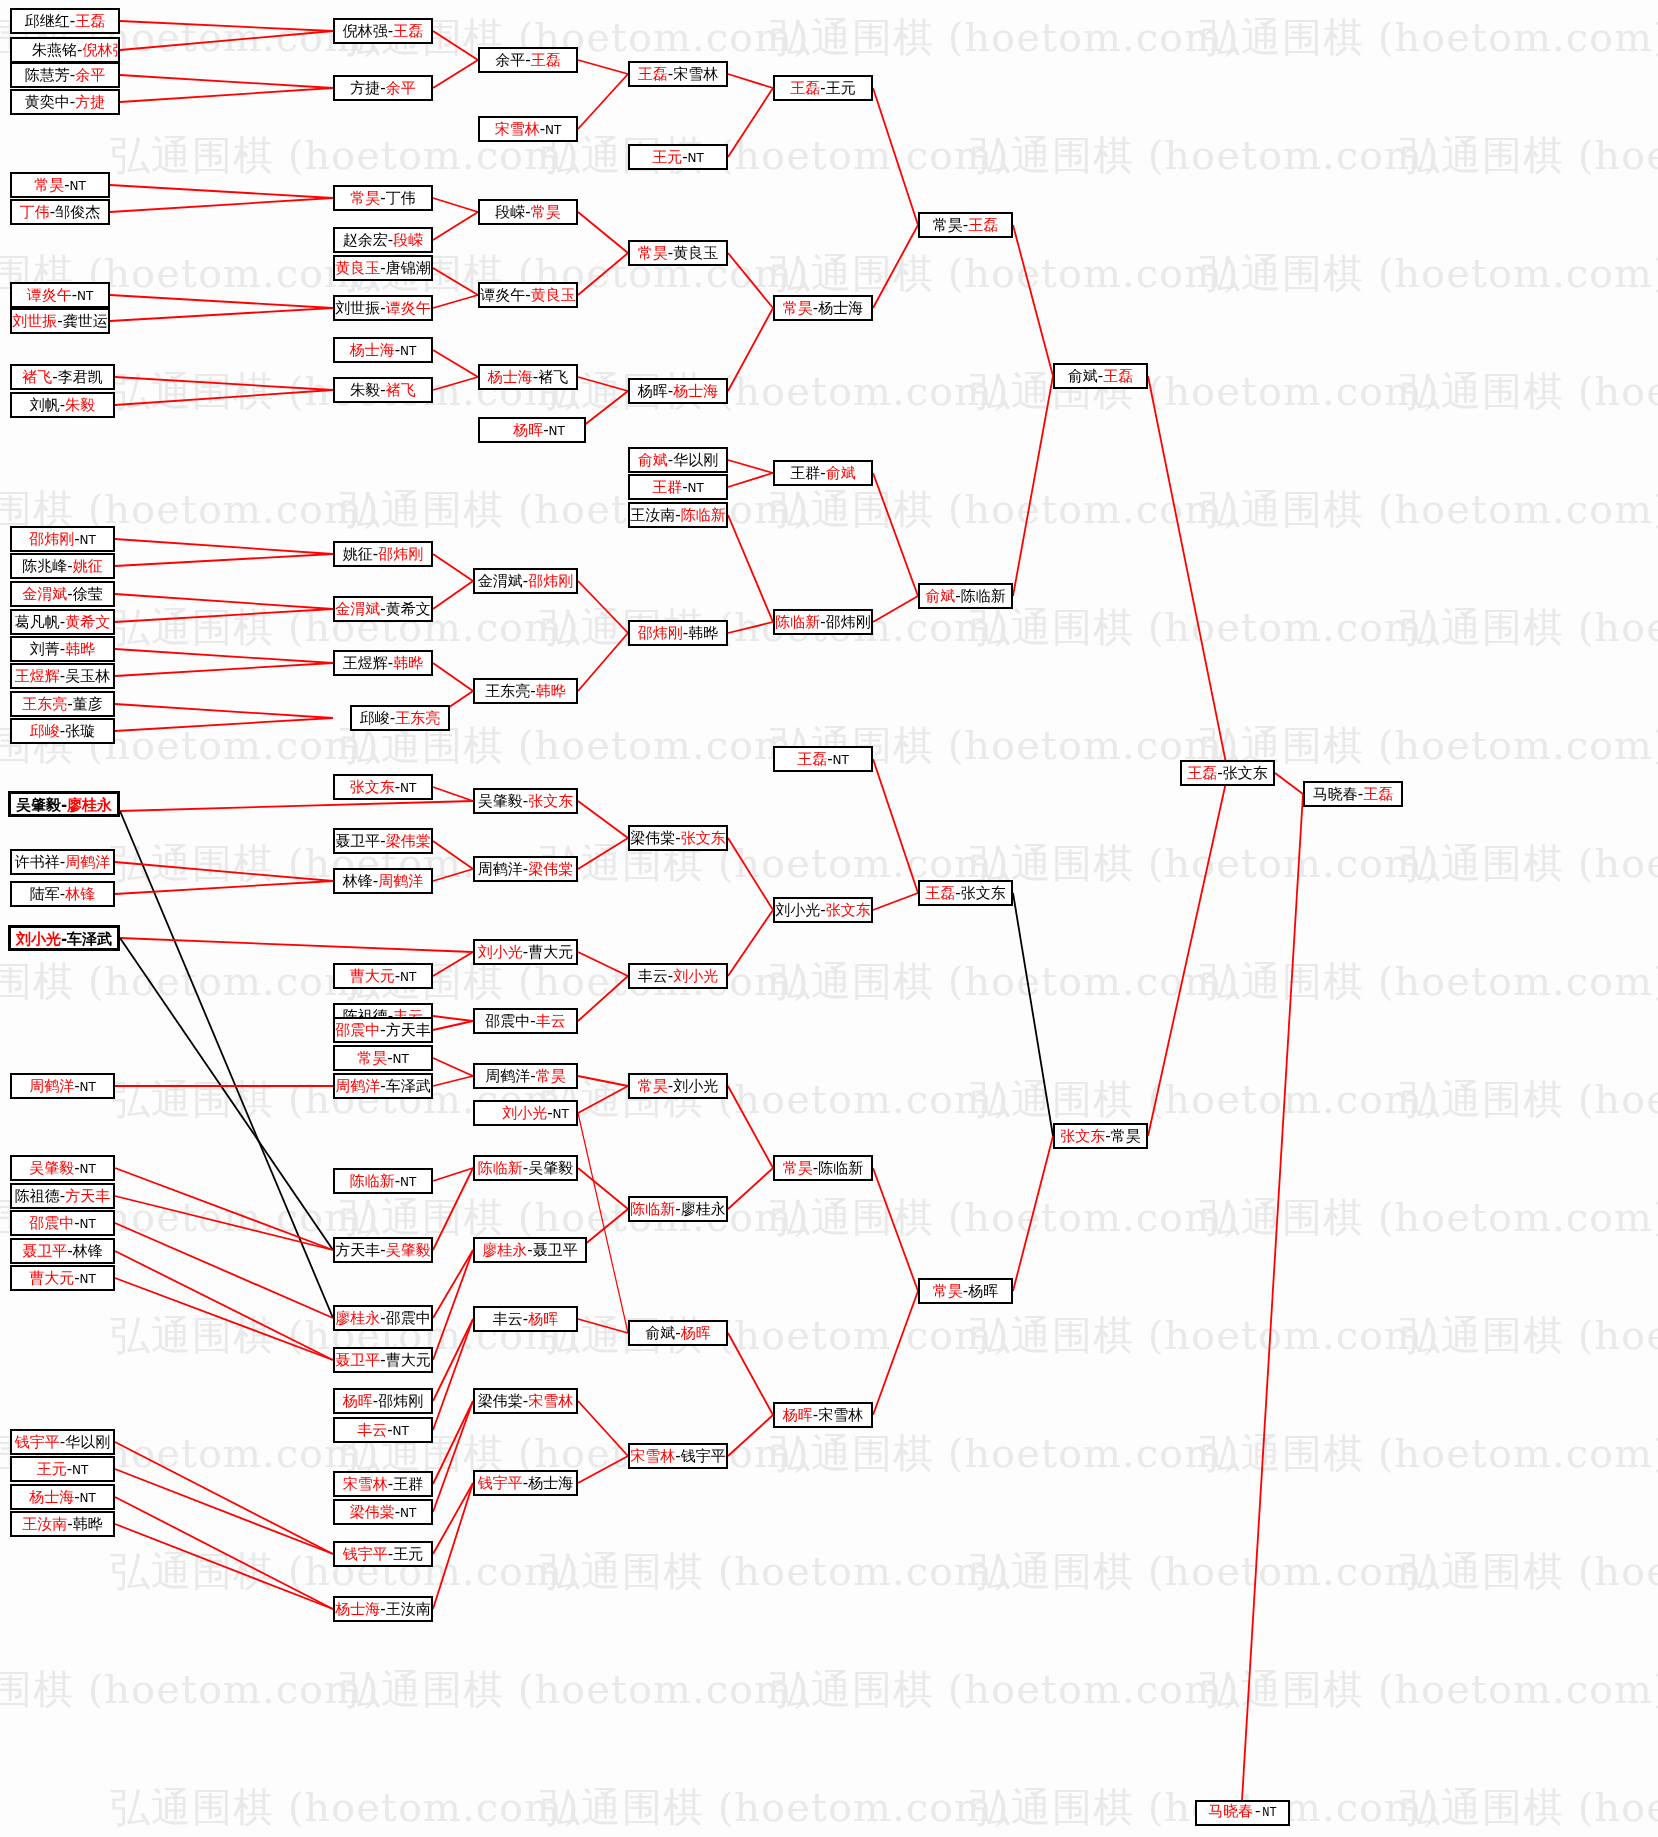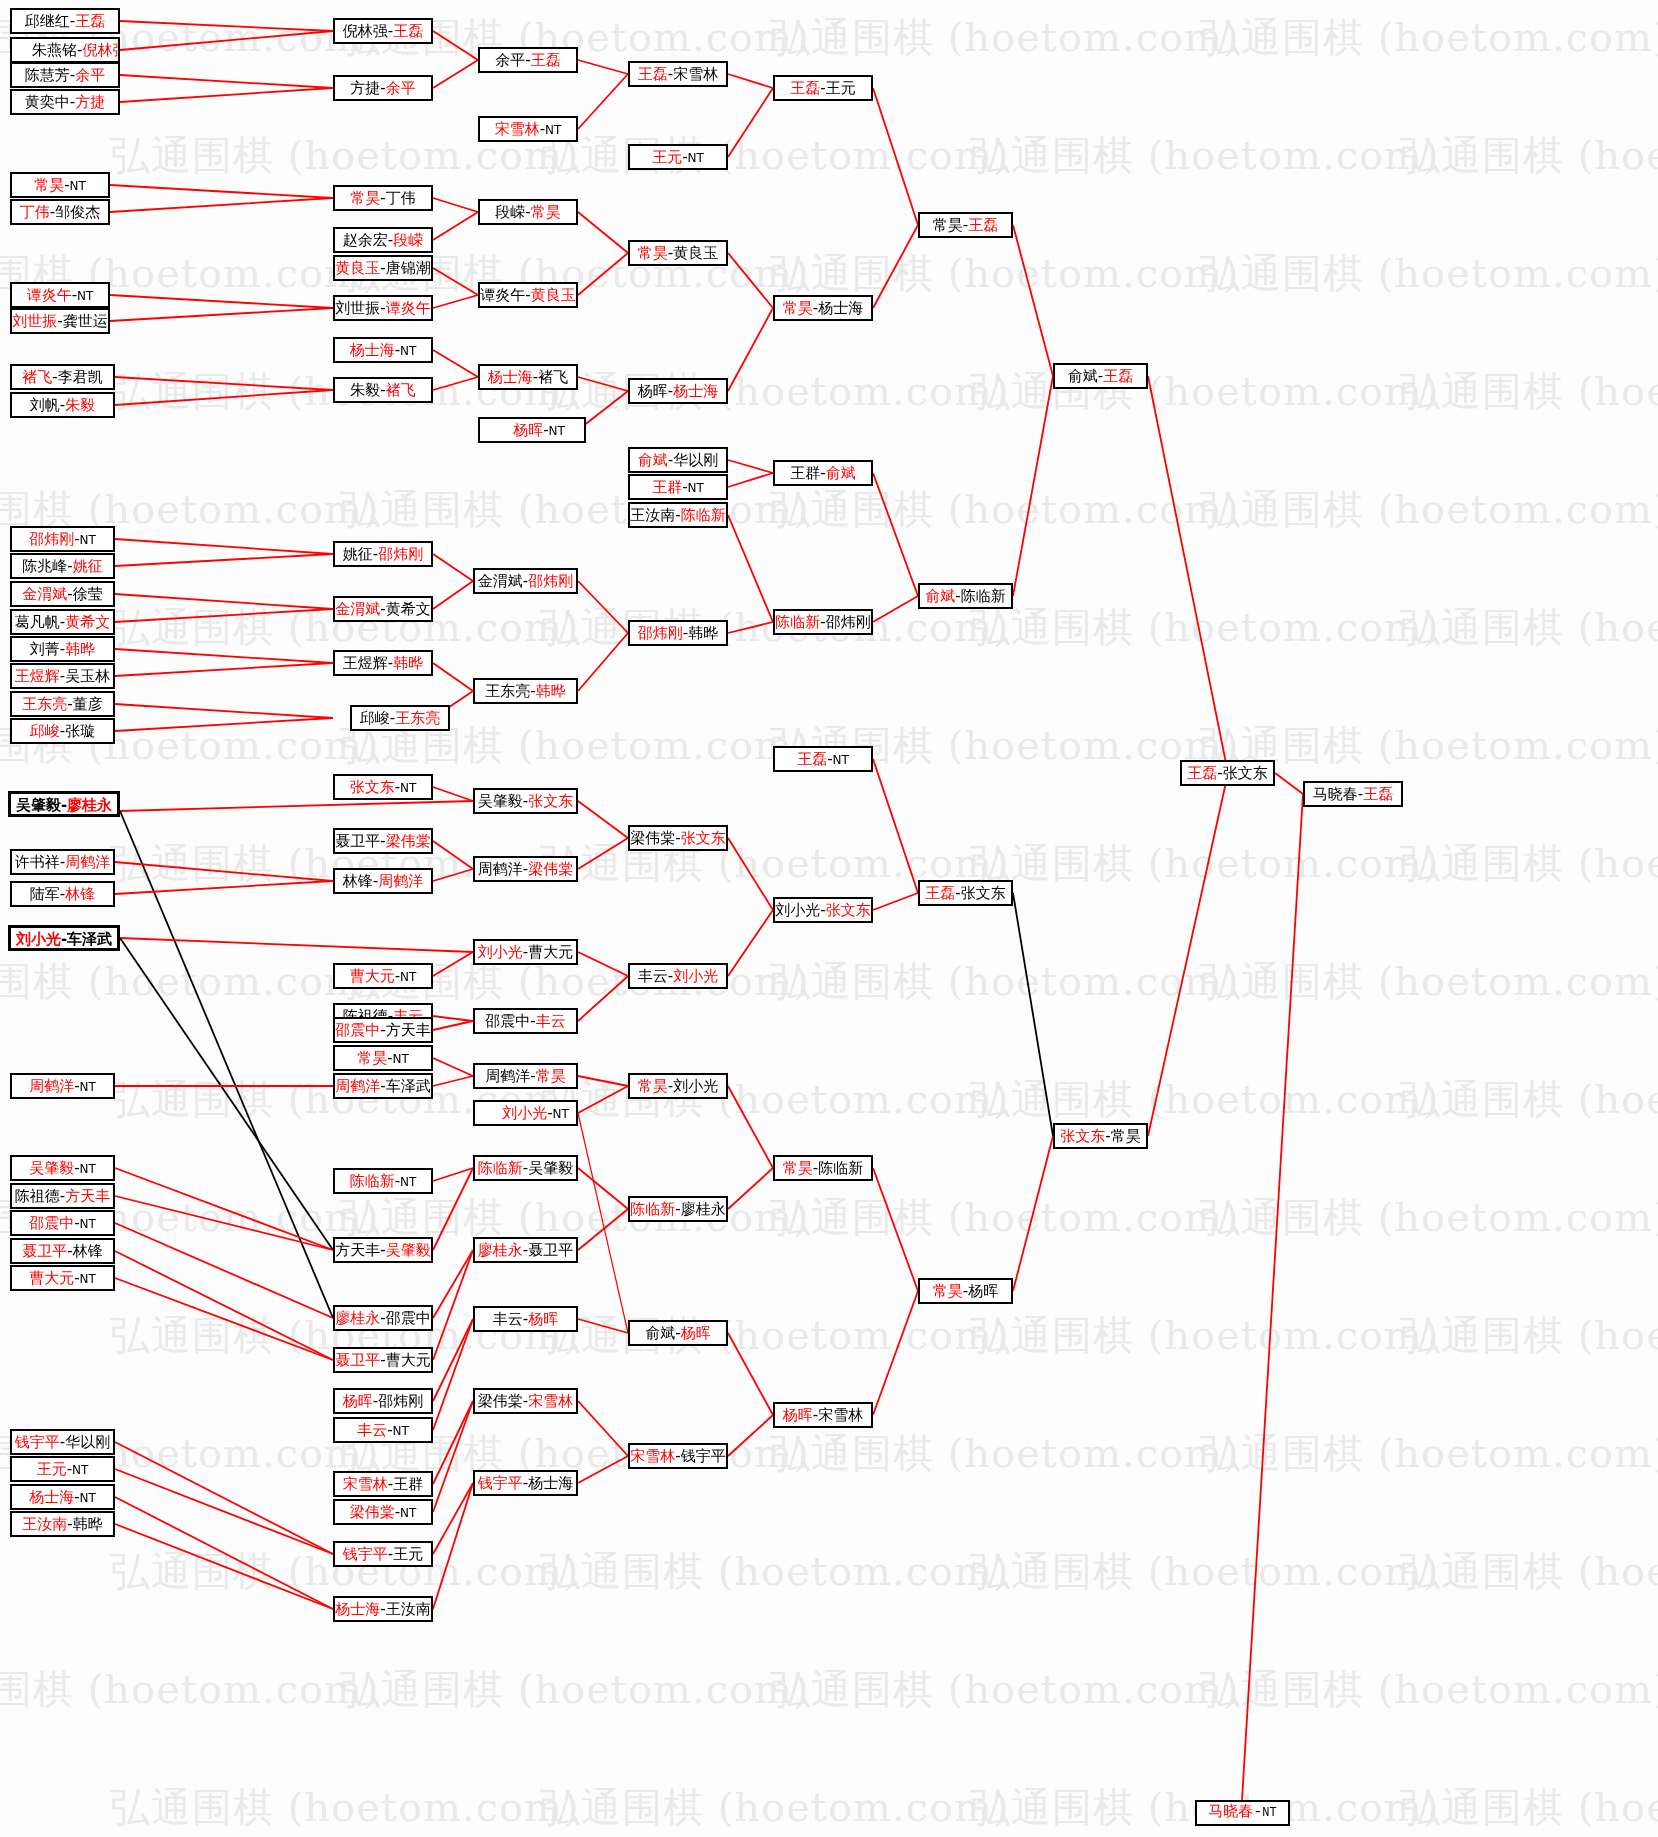--- a/index.html
+++ b/index.html
@@ -308,21 +308,21 @@
       <div class="mb nt" style="left: 478px; top: 417px; width: 108px; padding-left: 14px;"><span class="w">杨晖</span><span class="sep">-</span><span class="l">NT</span></div>
       <div class="mb" style="left: 473px; top: 568px; width: 105px;"><span class="l">金渭斌</span><span class="sep">-</span><span class="w">邵炜刚</span></div>
       <div class="mb" style="left: 473px; top: 678px; width: 105px;"><span class="l">王东亮</span><span class="sep">-</span><span class="w">韩晔</span></div>
       <div class="mb" style="left: 473px; top: 788px; width: 105px;"><span class="l">吴肇毅</span><span class="sep">-</span><span class="w">张文东</span></div>
       <div class="mb" style="left: 473px; top: 856px; width: 105px;"><span class="l">周鹤洋</span><span class="sep">-</span><span class="w">梁伟棠</span></div>
       <div class="mb" style="left: 473px; top: 939px; width: 105px;"><span class="w">刘小光</span><span class="sep">-</span><span class="l">曹大元</span></div>
       <div class="mb" style="left: 473px; top: 1008px; width: 105px;"><span class="l">邵震中</span><span class="sep">-</span><span class="w">丰云</span></div>
       <div class="mb" style="left: 473px; top: 1063px; width: 105px;"><span class="l">周鹤洋</span><span class="sep">-</span><span class="w">常昊</span></div>
       <div class="mb nt" style="left: 473px; top: 1100px; width: 105px; padding-left: 20px;"><span class="w">刘小光</span><span class="sep">-</span><span class="l">NT</span></div>
       <div class="mb" style="left: 473px; top: 1155px; width: 105px;"><span class="w">陈临新</span><span class="sep">-</span><span class="l">吴肇毅</span></div>
-      <div class="mb" style="left: 473px; top: 1237px; width: 105px;"><span class="w">廖桂永</span><span class="sep">-</span><span class="l">聂卫平</span></div>
+      <div class="mb" style="left: 473px; top: 1237px; width: 114px;"><span class="w">廖桂永</span><span class="sep">-</span><span class="l">聂卫平</span></div>
       <div class="mb" style="left: 473px; top: 1306px; width: 105px;"><span class="l">丰云</span><span class="sep">-</span><span class="w">杨晖</span></div>
       <div class="mb" style="left: 473px; top: 1388px; width: 105px;"><span class="l">梁伟棠</span><span class="sep">-</span><span class="w">宋雪林</span></div>
       <div class="mb" style="left: 473px; top: 1470px; width: 105px;"><span class="w">钱宇平</span><span class="sep">-</span><span class="l">杨士海</span></div>
       <div class="mb" style="left: 628px; top: 61px; width: 100px;"><span class="w">王磊</span><span class="sep">-</span><span class="l">宋雪林</span></div>
       <div class="mb nt" style="left: 628px; top: 144px; width: 100px;"><span class="w">王元</span><span class="sep">-</span><span class="l">NT</span></div>
       <div class="mb" style="left: 628px; top: 240px; width: 100px;"><span class="w">常昊</span><span class="sep">-</span><span class="l">黄良玉</span></div>
       <div class="mb" style="left: 628px; top: 378px; width: 100px;"><span class="l">杨晖</span><span class="sep">-</span><span class="w">杨士海</span></div>
       <div class="mb" style="left: 628px; top: 447px; width: 100px;"><span class="w">俞斌</span><span class="sep">-</span><span class="l">华以刚</span></div>
       <div class="mb nt" style="left: 628px; top: 474px; width: 100px;"><span class="w">王群</span><span class="sep">-</span><span class="l">NT</span></div>
       <div class="mb" style="left: 628px; top: 502px; width: 100px;"><span class="l">王汝南</span><span class="sep">-</span><span class="w">陈临新</span></div>

